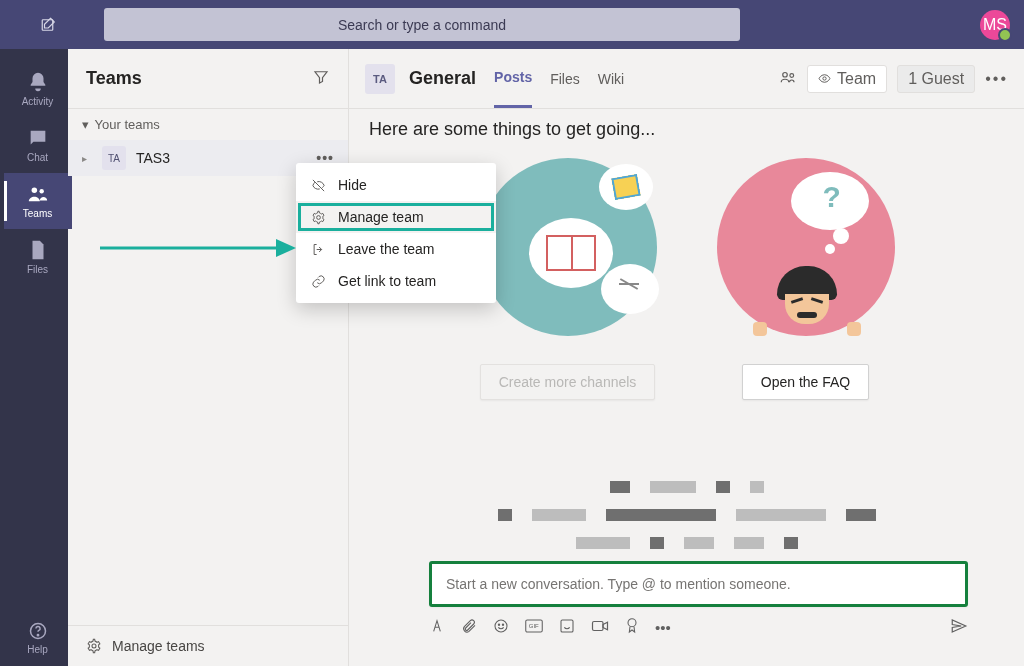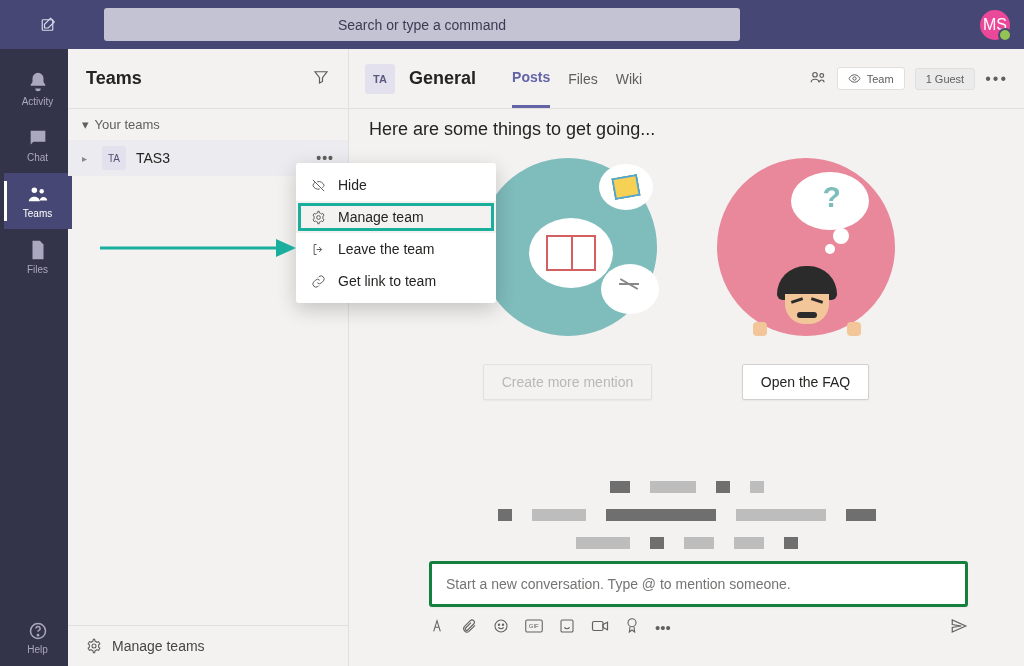--- a/index.html
+++ b/index.html
@@ -34,25 +34,25 @@
   .team-row .caret { color:#8a8886; font-size:10px; width:10px; }
   .team-avatar { width:24px; height:24px; background:#e3e1ed; color:#4f4f70; font-size:10px; display:flex; align-items:center; justify-content:center; border-radius:3px; }
   .team-more { margin-left:auto; color:#605e5c; letter-spacing:1px; cursor:pointer; font-weight:bold;}
   .teams-footer { margin-top:auto; padding:12px 18px; display:flex; align-items:center; gap:10px; color:#484644; font-size:14px; border-top:1px solid #e1dfdd; cursor:pointer;}
 
   
   .main { flex:1; display:flex; flex-direction:column; background:#f3f2f1; min-width:0; }
   .chan-header { height:60px; border-bottom:1px solid #e1dfdd; display:flex; align-items:center; padding:0 16px; gap:14px; }
   .chan-avatar { width:30px; height:30px; background:#e3e1ed; color:#5b5b80; font-size:11px; font-weight:600; display:flex; align-items:center; justify-content:center; border-radius:3px; }
   .chan-name { font-size:18px; font-weight:700; color:#252423; }
-  .tabs { display:flex; gap:18px; margin-left:22px; height:100%; align-items:center;text-align:center;}
+  .tabs { display:flex; gap:18px; margin-left:4px; height:100%; align-items:center;text-align:center;}
   .tab { font-size:14px; color:#605e5c; height:100%; display:flex; align-items:center; cursor:pointer; }
   .tab.active { color:#6264a7; border-bottom:3px solid #6264a7; font-weight:600;}
   .chan-right { margin-left:auto; display:flex; align-items:center; gap:10px; }
-  .badge { background:#fff; border:1px solid #e1dfdd; border-radius:3px; padding:4px 10px; font-size:11px; color:#605e5c; display:flex; align-items:center; gap:6px;}
+  .badge { background:#fff; border:1px solid #e1dfdd; border-radius:3px; padding:4px 10px; font-size:16px; color:#605e5c; display:flex; align-items:center; gap:6px;}
   .badge.plain { background:#ebebeb; }
   .more-dots { color:#605e5c; font-size:16px; letter-spacing:2px; cursor:pointer; }
 
   .content { flex:1; overflow:hidden; position:relative; padding:10px 20px 0 20px;}
   .intro { text-align:left; font-size:18px; color:#252423; margin-bottom:18px; }
   .cards { display:flex; justify-content:center; gap:60px; }
   .card { display:flex; flex-direction:column; align-items:center; }
   .circle { width:178px; height:178px; border-radius:50%; position:relative; }
   .circle.teal { background:#7fbcbc; }
   .circle.pink { background:#e8889a; }
@@ -231,21 +231,21 @@
               <div class="nb center">
                   <div class="nb-book"></div>
                 </div>
               <div class="nb nbtop">
                   <div class="nb-sticky"></div>
                 </div>
               <div class="nb nbright">
                   <div class="nb-scis"></div>
                 </div>
             </div>
-            <button class="card-btn faded">Create more mention</button>
+            <button class="card-btn faded">Create more channels</button>
           </div>
           <div class="card">
             <div class="circle pink">
               <div class="thought"></div>
                 <div class="tb1"></div>
                 <div class="tb2"></div>
               <div class="guy">
                   <div class="hair"></div>
                   <div class="face">
                     <div class="brow l"></div>

